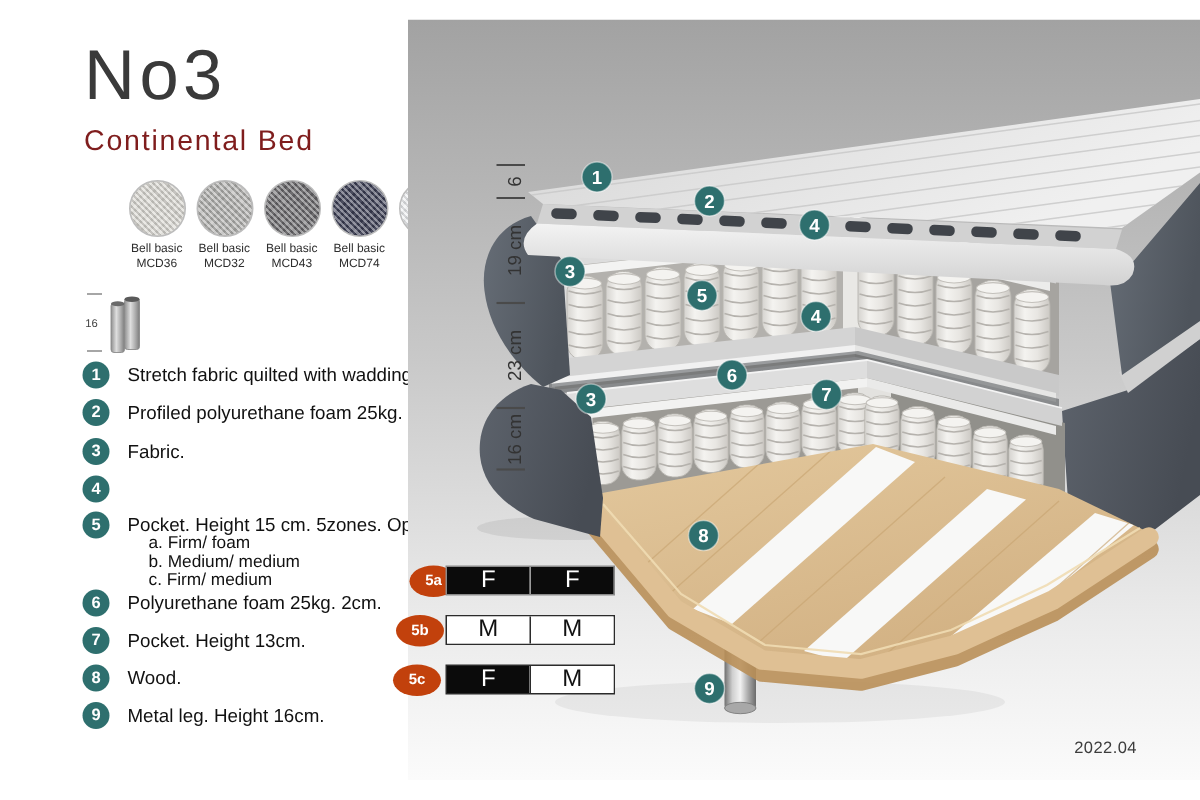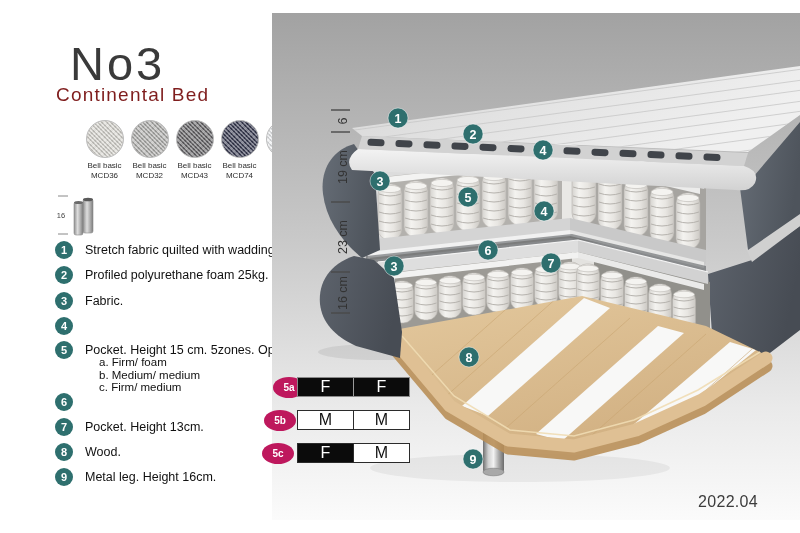--- a/index.html
+++ b/index.html
@@ -4,21 +4,21 @@
 <style>
   html,body{margin:0;padding:0;}
   body{
     width:800px;height:533px;position:relative;overflow:hidden;
     background:#ffffff;
     font-family:"Liberation Sans", sans-serif;
     -webkit-font-smoothing:antialiased;
   }
   
   .page-title{
-    position:absolute;left:54px;top:20px;margin:16px;
+    position:absolute;left:54px;top:20px;margin:2px;
     font-size:47px;font-weight:300;letter-spacing:3px;color:#3a3a3a;
   }
   .page-subtitle{
     position:absolute;left:56px;top:84px;
     font-size:19px;letter-spacing:1.2px;color:#7f1d1d;
   }
   .swatches{position:absolute;left:63px;top:120px;display:flex;gap:6px;margin-left:22px;}
   .swatch{width:39px;text-align:center;}
   .swatch-circle{
     width:38px;height:38px;border-radius:50%;margin:0 auto;
@@ -36,37 +36,37 @@
   .lrow{position:absolute;left:55px;height:18px;display:flex;align-items:center;}
   .lnum{
     width:18px;height:18px;border-radius:50%;background:#2e6f6e;color:#fff;
     font-size:11px;font-weight:bold;display:flex;align-items:center;justify-content:center;
     flex:0 0 18px;
   }
   .ltext{margin-left:12px;font-size:12.5px;color:#111;white-space:nowrap;}
   .lopts{position:absolute;left:99px;top:356px;font-size:11.5px;line-height:12.5px;color:#111;}
   
   .fcircle{
-    position:absolute;width:32px;height:21px;border-radius:50%;background:#be185d;color:#fff;
+    position:absolute;width:32px;height:21px;border-radius:50%;background:#c2410c;color:#fff;
     font-size:10px;font-weight:bold;display:flex;align-items:center;justify-content:center;
   }
   .fbar{position:absolute;width:113px;height:20px;display:flex;box-sizing:border-box;}
   .fbar .cell{
     flex:1;display:flex;align-items:center;justify-content:center;
     font-size:16px;line-height:20px;color:#111;box-sizing:border-box;
   }
   .fbar .cell.dark{background:#0b0b0b;color:#fff;}
   .fbar .cell.light{background:#ffffff;color:#111;}
   .fbar.outline-dark{border:1px solid #8a8a8a;}
   .fbar.outline-light{border:1px solid #2b2b2b;}
   .fbar .cell + .cell{border-left:1px solid #2b2b2b;}
   .fbar.outline-dark .cell + .cell{border-left:1px solid #9a9a9a;}
   .version{
     position:absolute;left:678px;top:493px;width:80px;text-align:right;
-    font-size:16px;color:#3c3c3c;letter-spacing:.3px;
+    font-size:11px;color:#3c3c3c;letter-spacing:.3px;
   }
   svg text{font-family:"Liberation Sans", sans-serif;}
 </style>
 </head>
 <body>
 
 <h1 class="page-title">No3</h1>
 <div class="page-subtitle">Continental Bed</div>
 
 <div class="swatches">
@@ -144,20 +144,21 @@
     <span class="lnum">5</span>
     <span class="ltext">Pocket. Height 15 cm. 5zones. Option:</span>
   </div>
 <div class="lopts">
   <div>a. Firm/ foam</div>
   <div>b. Medium/ medium</div>
   <div>c. Firm/ medium</div>
 </div>
 <div class="lrow" style="top:393px">
     <span class="lnum">6</span>
+    <span class="ltext">Polyurethane foam 25kg. 2cm.</span>
   </div>
 <div class="lrow" style="top:418px">
     <span class="lnum">7</span>
     <span class="ltext">Pocket. Height 13cm.</span>
   </div>
 <div class="lrow" style="top:443px">
     <span class="lnum">8</span>
     <span class="ltext">Wood.</span>
   </div>
 <div class="lrow" style="top:468px">

